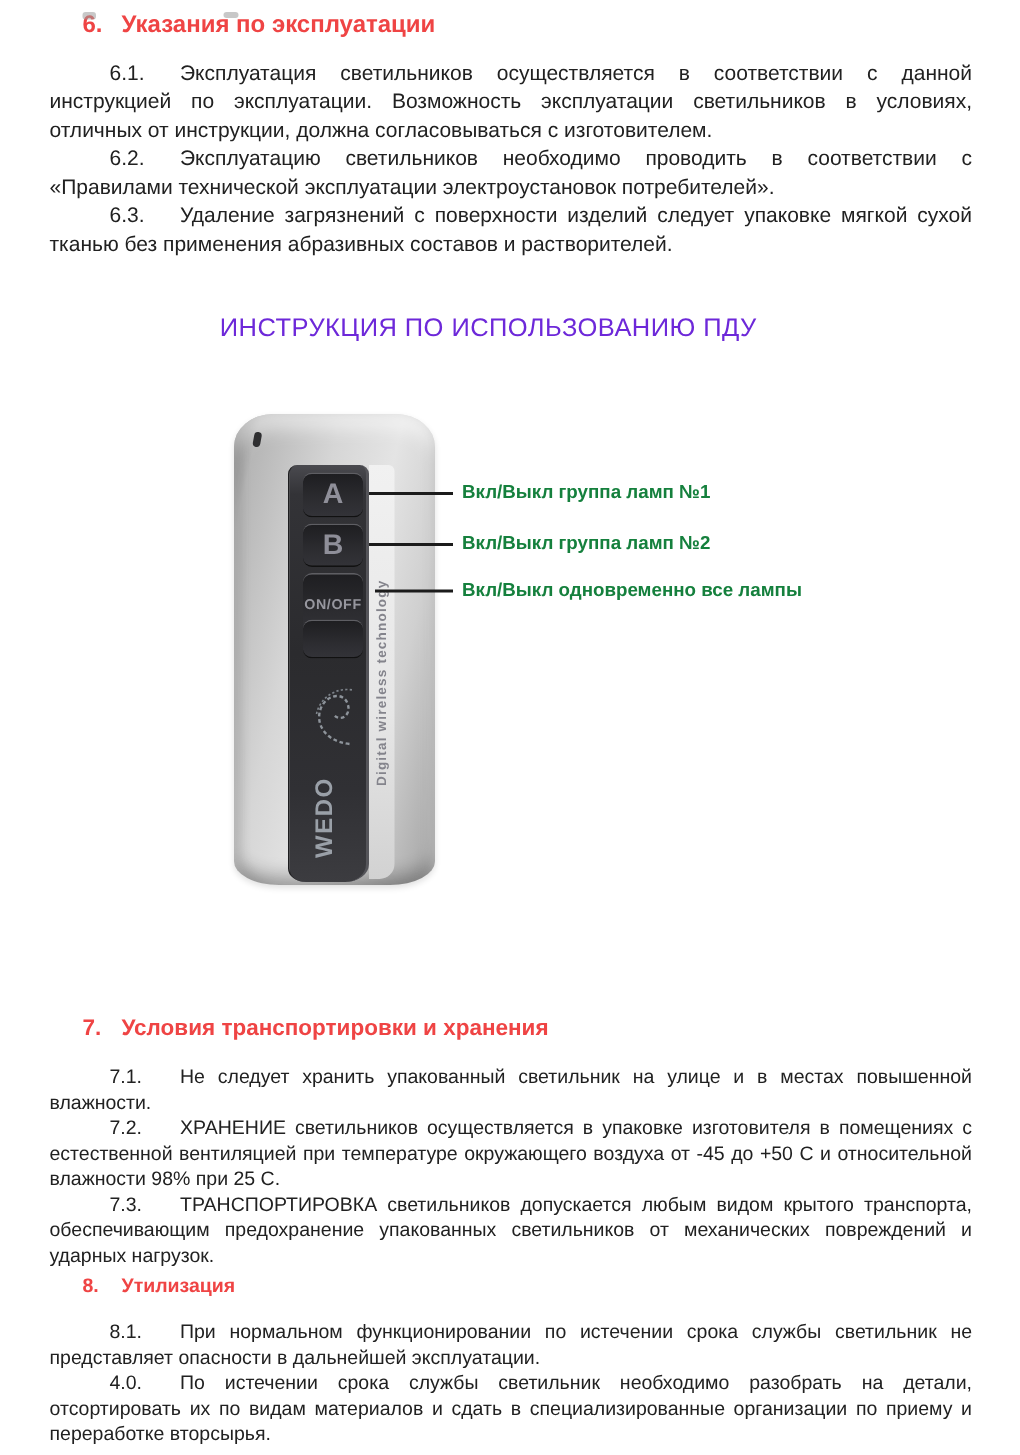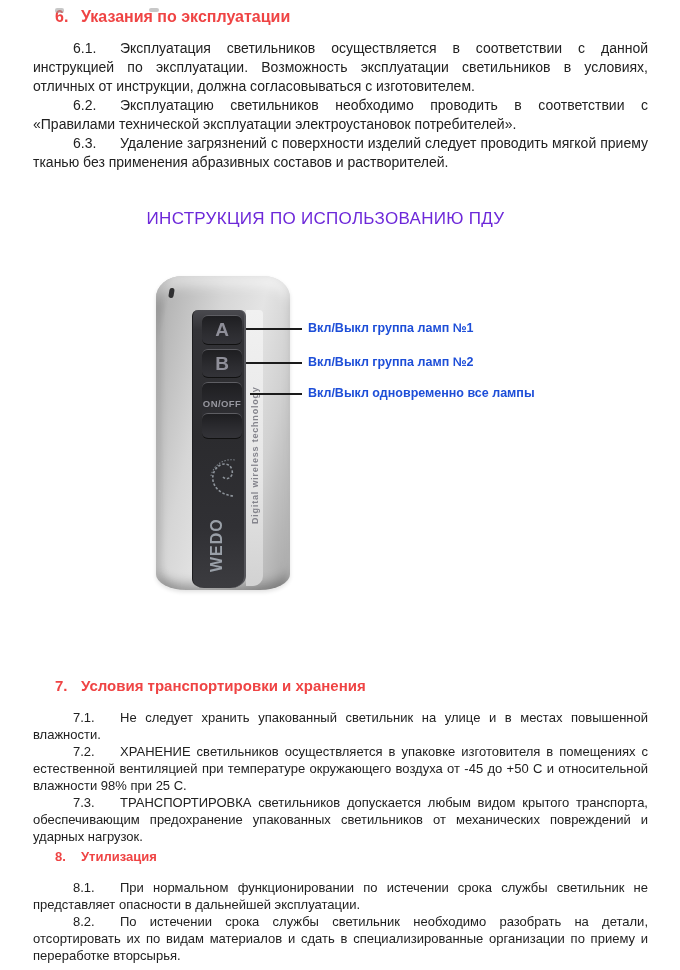--- a/index.html
+++ b/index.html
@@ -69,40 +69,40 @@
   .strip-text { position:absolute; bottom:62px; left:2px; height:165px; width:13px;
     writing-mode:vertical-rl; transform:rotate(180deg);
     font-size:9px; font-weight:bold; letter-spacing:.8px; color:#84848c; white-space:nowrap;
     display:flex; align-items:center; }
 
   .cline { position:absolute; height:2px; background:#1b1b1b; }
   .cl1 { left:246px; top:54px;  width:56px; }
   .cl2 { left:246px; top:88px;  width:56px; }
   .cl3 { left:250px; top:119px; width:52px; }
 
-  .flabel { position:absolute; left:308px; font-size:12.5px; font-weight:bold; color:#1d4ed8; white-space:nowrap; }
+  .flabel { position:absolute; left:308px; font-size:12.5px; font-weight:bold; color:#15803d; white-space:nowrap; }
   .fl1 { top:47px; }
   .fl2 { top:81px; }
   .fl3 { top:112px; }
 </style>
 </head>
 <body>
 
 <div class="page">
 
   <div class="artifact a1"></div>
   <div class="artifact a2"></div>
 
   <div class="content">
 
     <div class="s6">
       <h2 class="sec-h" id="h6"><span class="hnum">6.</span><span>Указания по эксплуатации</span></h2>
       <p class="para" id="p61"><span class="pnum">6.1.</span><span>Эксплуатация светильников осуществляется в соответствии с данной инструкцией по эксплуатации. Возможность эксплуатации светильников в условиях, отличных от инструкции,  должна согласовываться с изготовителем.</span></p>
       <p class="para"><span class="pnum">6.2.</span><span>Эксплуатацию светильников необходимо проводить в соответствии с «Правилами технической эксплуатации электроустановок потребителей».</span></p>
-      <p class="para"><span class="pnum">6.3.</span><span>Удаление загрязнений с поверхности изделий следует проводить мягкой приему тканью без применения абразивных составов и растворителей.</span></p>
+      <p class="para"><span class="pnum">6.3.</span><span>Удаление загрязнений с поверхности изделий следует упаковке мягкой сухой тканью без применения абразивных составов и растворителей.</span></p>
     </div>
 
     <div class="pdu-title">ИНСТРУКЦИЯ ПО ИСПОЛЬЗОВАНИЮ ПДУ</div>
   </div>
 
   <div class="figure">
 
     <div class="remote-body">
       <div class="led"></div>
 
@@ -138,17 +138,17 @@
     <div class="s78">
       <h2 class="sec-h" id="h7"><span class="hnum">7.</span><span>Условия транспортировки и хранения</span></h2>
       <p class="para" id="p71"><span class="pnum">7.1.</span><span>Не следует хранить упакованный светильник на улице и в местах повышенной влажности.</span></p>
       <p class="para"><span class="pnum">7.2.</span><span>ХРАНЕНИЕ светильников осуществляется в упаковке изготовителя в помещениях с естественной вентиляцией при температуре окружающего воздуха от -45 до +50 С и относительной влажности 98% при 25 С.</span></p>
       <p class="para"><span class="pnum">7.3.</span><span>ТРАНСПОРТИРОВКА светильников допускается любым видом крытого транспорта, обеспечивающим предохранение упакованных светильников от механических повреждений и ударных нагрузок.</span></p>
     </div>
 
     <div class="s78">
       <h2 class="sec-h" id="h8"><span class="hnum">8.</span><span>Утилизация</span></h2>
       <p class="para" id="p81"><span class="pnum">8.1.</span><span>При нормальном функционировании по истечении срока службы светильник не представляет опасности в дальнейшей эксплуатации.</span></p>
-      <p class="para"><span class="pnum">8.2.</span><span>По истечении срока службы светильник необходимо разобрать на детали, отсортировать их по видам материалов и сдать в специализированные организации по приему и переработке вторсырья.</span></p>
+      <p class="para"><span class="pnum">4.0.</span><span>По истечении срока службы светильник необходимо разобрать на детали, отсортировать их по видам материалов и сдать в специализированные организации по приему и переработке вторсырья.</span></p>
     </div>
   </div>
 
 </div>
 
 </body></html>

